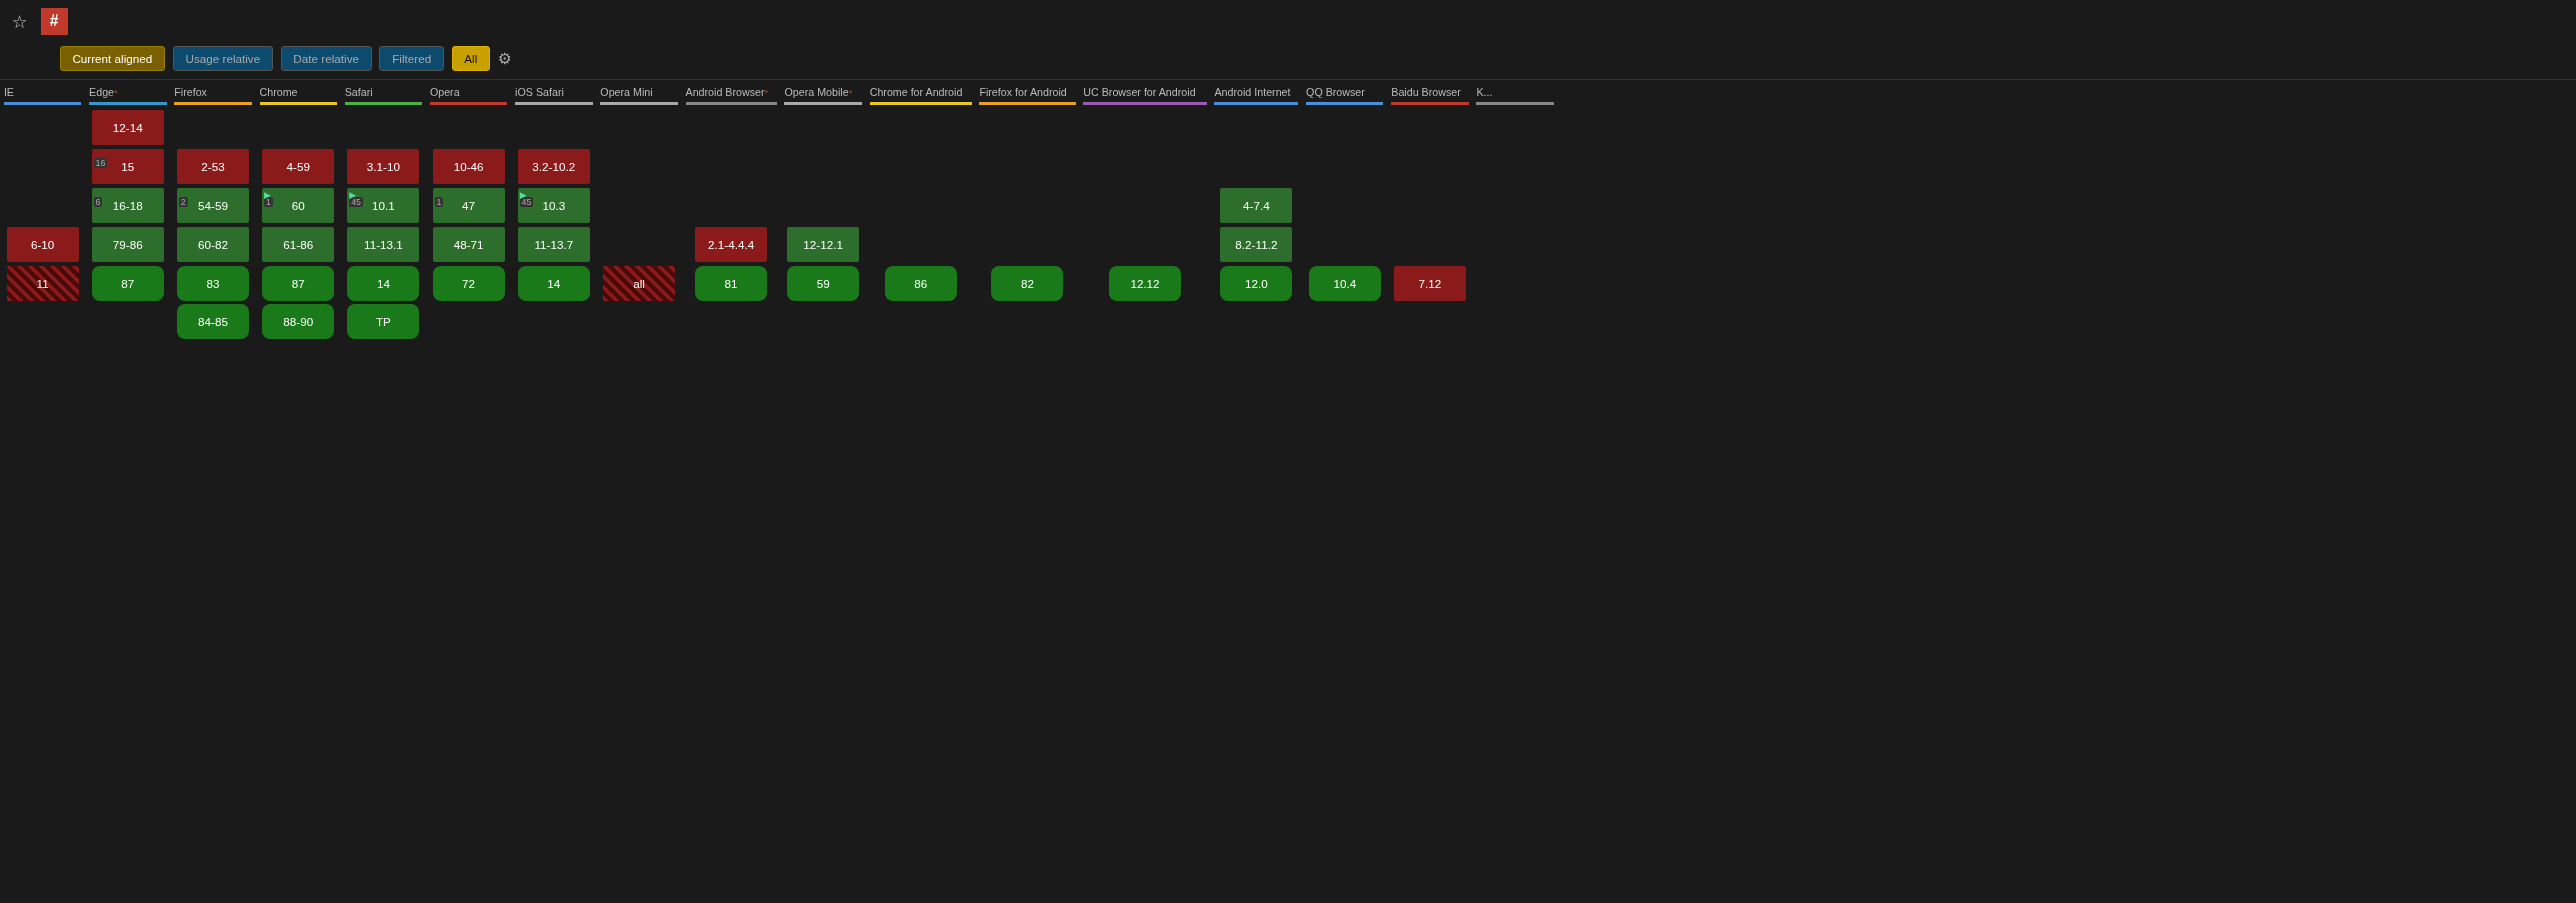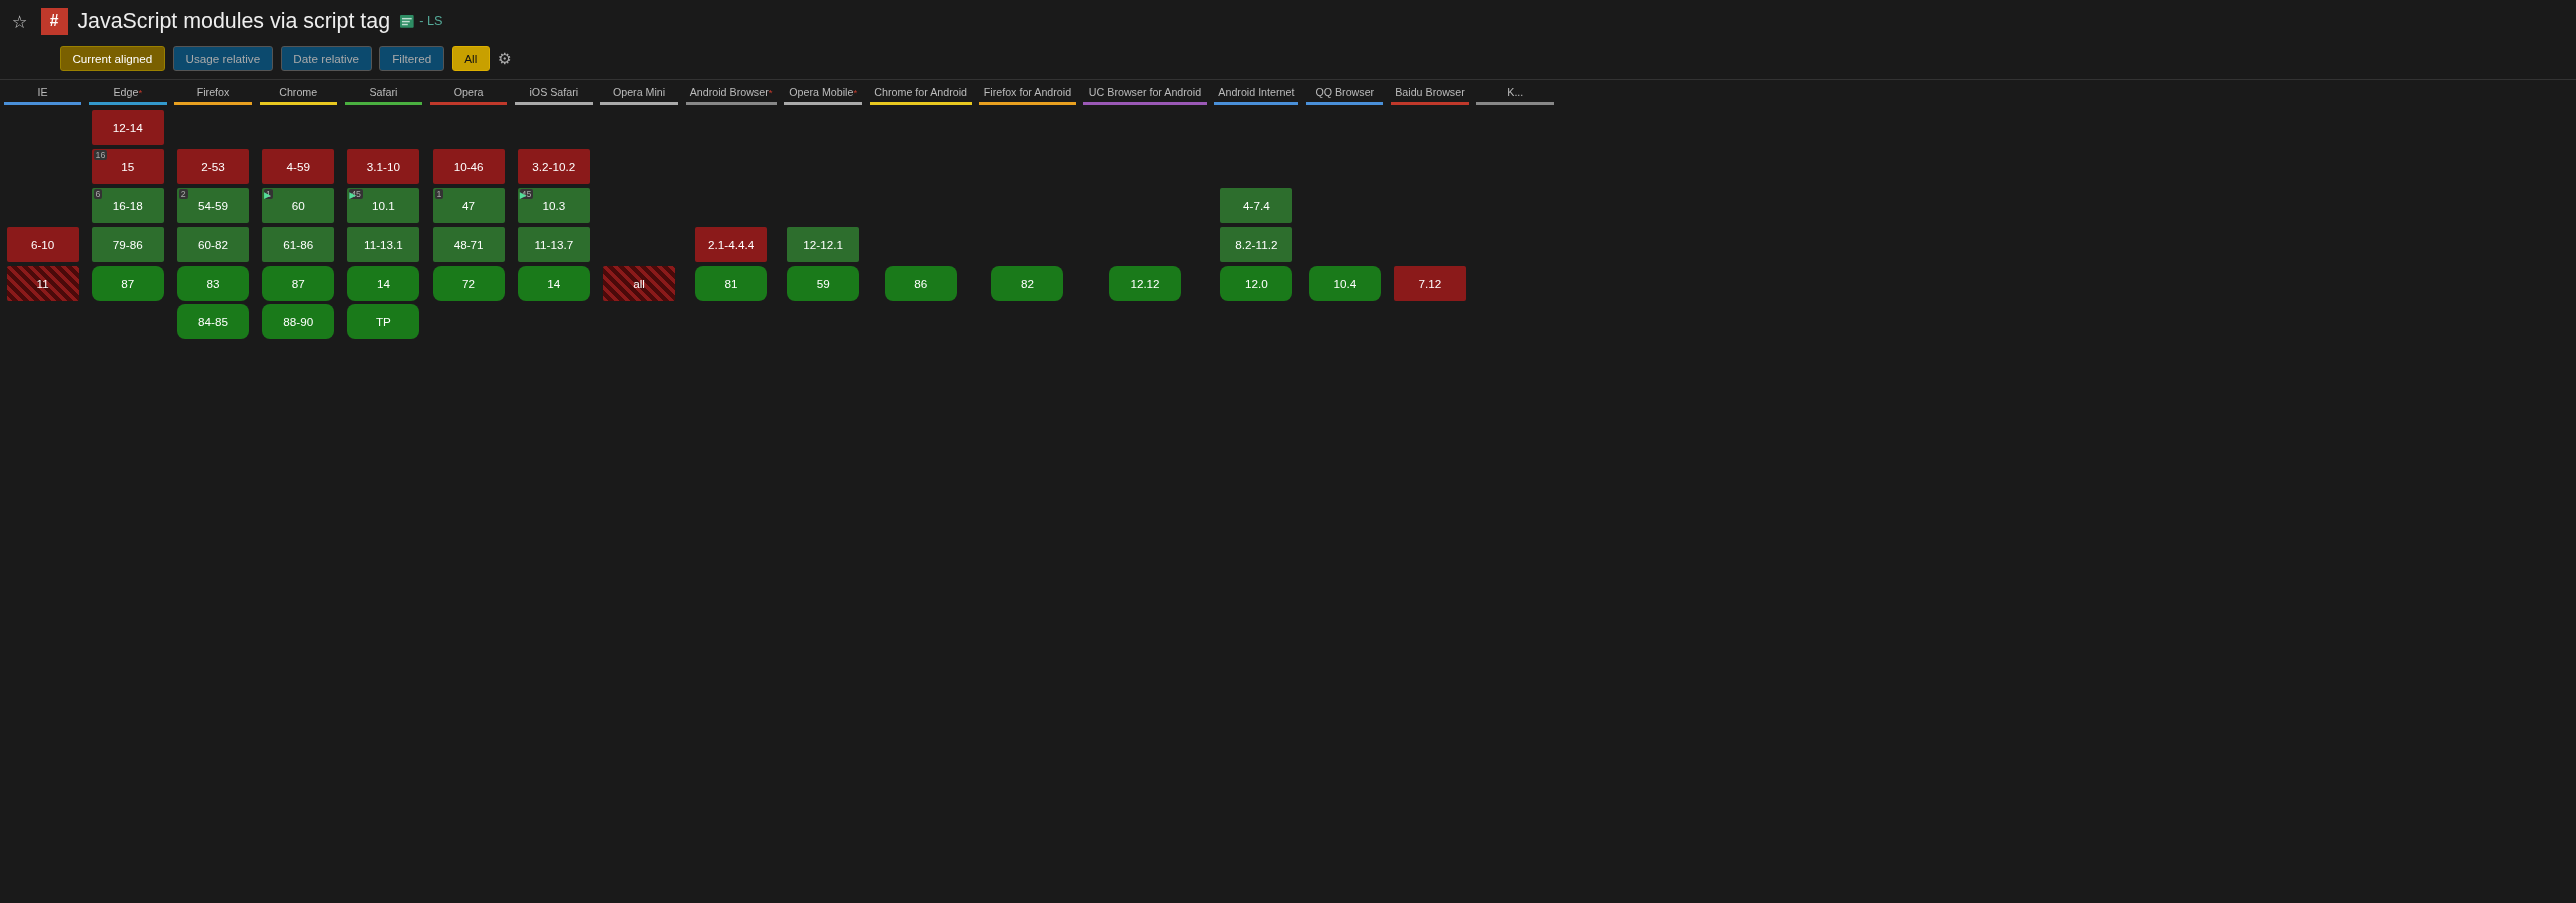--- a/index.html
+++ b/index.html
@@ -119,21 +119,21 @@
       padding: 0 0 7.8px 0;
     }
     table {
       border-collapse: collapse;
       min-width: 1558px;
     }
     th {
       color: #bbb;
       font-size: 10.7px;
       font-weight: normal;
-      text-align: center;
+      text-align: left;
       padding: 5.8px 3.9px 3.9px;
       vertical-align: bottom;
       position: relative;
       min-width: 78px;
     }
     th .asterisk {
       color: #c0392b;
       font-size: 9.7px;
     }
     .browser-underline {
@@ -172,21 +172,21 @@
     .cell-empty { background: transparent; color: transparent; }
     .cell-flag {
       position: absolute;
       top: 1.9px;
       left: 1.9px;
       font-size: 8.8px;
       color: #5d9;
     }
     .cell-num {
       position: absolute;
-      top: 1px;
+      top: 9px;
       left: 1.9px;
       font-size: 8.8px;
       color: #aaa;
       background: #333;
       padding: 0 1.9px;
       border-radius: 1.9px;
     }
     .question-icon {
       color: #aaa;
       font-size: 13.6px;
@@ -207,32 +207,20 @@
 <body>
 
 <div class="header-top">
   <div class="star-col">
     <span style="color:#ccc;font-size:17.5px;">☆</span>
   </div>
   <div style="display:flex; align-items:flex-start; flex:1; gap:11.7px;">
     <div style="display:flex; align-items:center; gap:9.7px; flex:1;">
       <div class="hash-icon">#</div>
       <div class="title-section">
-        <div class="page-title">
-          <span>JavaScript modules via script tag</span>
-          <span class="ls-badge">
-            <svg width="15.6" height="12.7" viewBox="0 0 16 13">
-              <rect width="14" height="13" rx="1" fill="#3a7" opacity="0.8"></rect>
-              <rect x="2" y="3" width="10" height="1.5" fill="#fff" opacity="0.7"></rect>
-              <rect x="2" y="6" width="8" height="1.5" fill="#fff" opacity="0.7"></rect>
-              <rect x="2" y="9" width="6" height="1.5" fill="#fff" opacity="0.7"></rect>
-            </svg>
-            <span>- LS</span>
-          </span>
-        </div>
       </div>
     </div>
   </div>
 </div>
 
 <div class="toolbar">
   <button class="tab-btn active">Current aligned</button>
   <button class="tab-btn">Usage relative</button>
   <button class="tab-btn">Date relative</button>
   <button class="tab-btn">Filtered</button>

